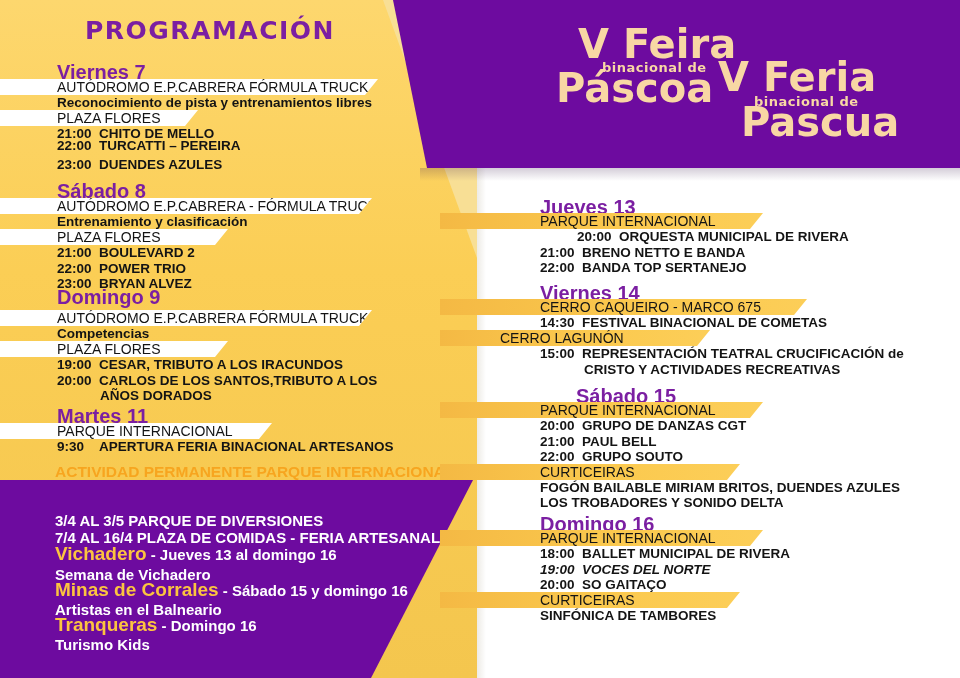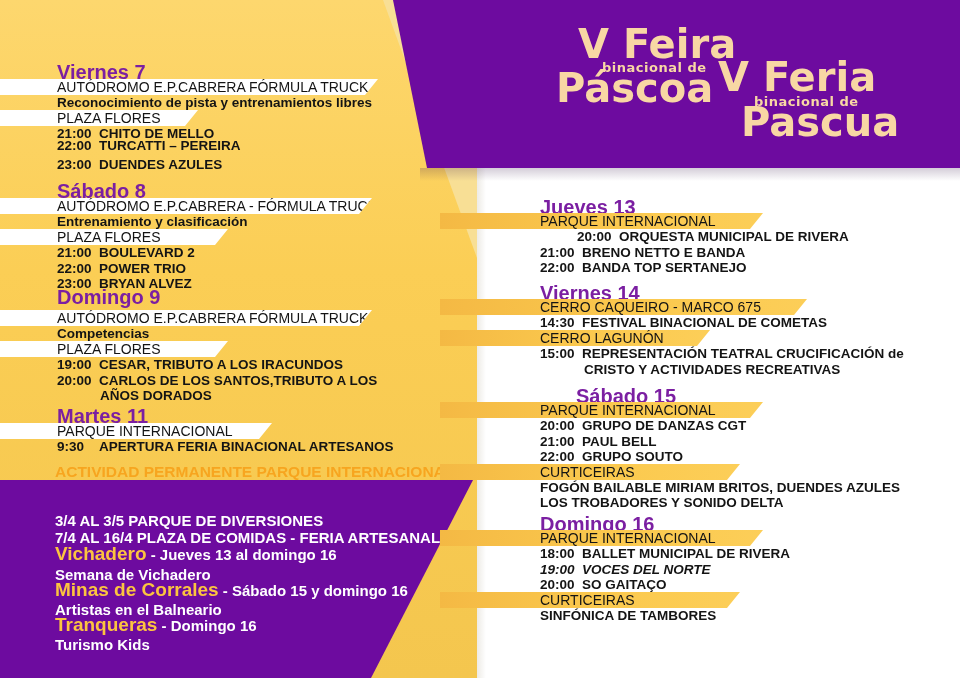--- a/index.html
+++ b/index.html
@@ -59,20 +59,21 @@
   <div id="banner">
     <div class="logo-big" style="left:578px;top:24px;">V Feira</div>
     <div class="logo-small" style="left:602px;top:61px;">binacional de</div>
     <div class="logo-big" style="left:556px;top:68px;">Páscoa</div>
     <div class="logo-big" style="left:718px;top:57px;">V Feria</div>
     <div class="logo-small" style="left:754px;top:95px;">binacional de</div>
     <div class="logo-big" style="left:741px;top:102px;">Pascua</div>
   </div>
   <div id="purple-bottom"></div>
 
+  <div id="page-title">PROGRAMACIÓN</div>
   <div id="left-days">
       <div class="day-header" style="left: 57px; top: 62px;">Viernes 7</div>
       <div class="venue-bar white" style="left: 0px; top: 79px; width: 378px;">
         <span class="bar-label" style="padding-left: 57px;">AUTÓDROMO E.P.CABRERA  FÓRMULA TRUCK</span>
       </div>
       <div class="sched-line" style="left: 57px; top: 95px;">Reconocimiento de pista y entrenamientos libres</div>
       <div class="venue-bar white" style="left: 0px; top: 110px; width: 198px;">
         <span class="bar-label" style="padding-left: 57px;">PLAZA FLORES</span>
       </div>
       <div class="sched-line" style="left: 57px; top: 126px;"><span class="time">21:00</span><span>CHITO DE MELLO</span></div>
@@ -126,21 +127,21 @@
       </div>
       <div class="sched-line" style="left: 540px; top: 229px; margin-left: 37px;"><span class="time">20:00</span><span>ORQUESTA MUNICIPAL DE RIVERA</span></div>
       <div class="sched-line" style="left: 540px; top: 245px;"><span class="time">21:00</span><span>BRENO NETTO E BANDA</span></div>
       <div class="sched-line" style="left: 540px; top: 260px;"><span class="time">22:00</span><span>BANDA TOP SERTANEJO</span></div>
       <div class="day-header" style="left: 540px; top: 283px;">Viernes 14</div>
       <div class="venue-bar yellow" style="left: 440px; top: 299px; width: 367px;">
         <span class="bar-label" style="padding-left: 100px;">CERRO CAQUEIRO - MARCO 675</span>
       </div>
       <div class="sched-line" style="left: 540px; top: 315px;"><span class="time">14:30</span><span>FESTIVAL BINACIONAL DE COMETAS</span></div>
       <div class="venue-bar yellow" style="left: 440px; top: 330px; width: 270px;">
-        <span class="bar-label" style="padding-left: 100px;">CERRO LAGUNÓN</span>
+        <span class="bar-label" style="padding-left: 60px;">CERRO LAGUNÓN</span>
       </div>
       <div class="sched-line" style="left: 540px; top: 346px;"><span class="time">15:00</span><span>REPRESENTACIÓN TEATRAL CRUCIFICACIÓN de</span></div>
       <div class="sched-line" style="left: 584px; top: 362px;">CRISTO Y ACTIVIDADES RECREATIVAS</div>
       <div class="day-header" style="left: 540px; top: 386px; margin-left: 36px;">Sábado 15</div>
       <div class="venue-bar yellow" style="left: 440px; top: 402px; width: 323px;">
         <span class="bar-label" style="padding-left: 100px;">PARQUE INTERNACIONAL</span>
       </div>
       <div class="sched-line" style="left: 540px; top: 418px;"><span class="time">20:00</span><span>GRUPO DE DANZAS CGT</span></div>
       <div class="sched-line" style="left: 540px; top: 434px;"><span class="time">21:00</span><span>PAUL BELL</span></div>
       <div class="sched-line" style="left: 540px; top: 449px;"><span class="time">22:00</span><span>GRUPO SOUTO</span></div>

